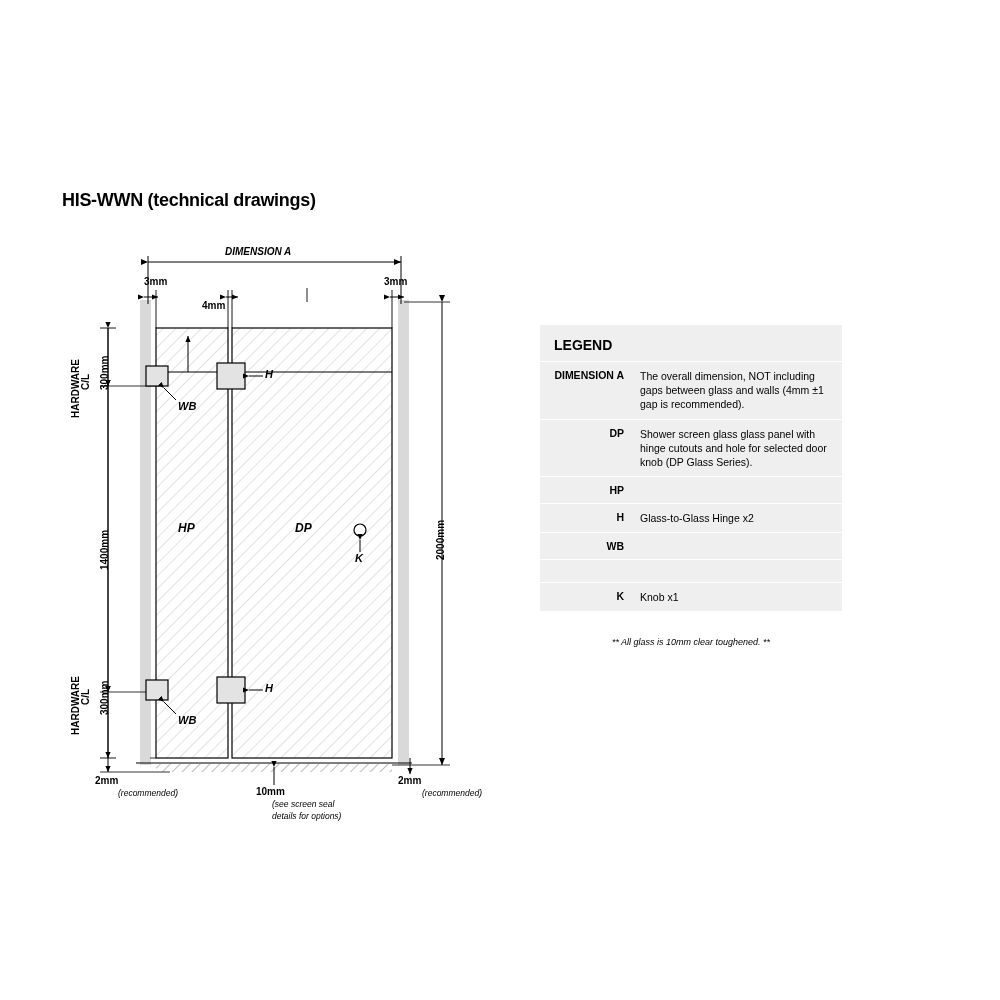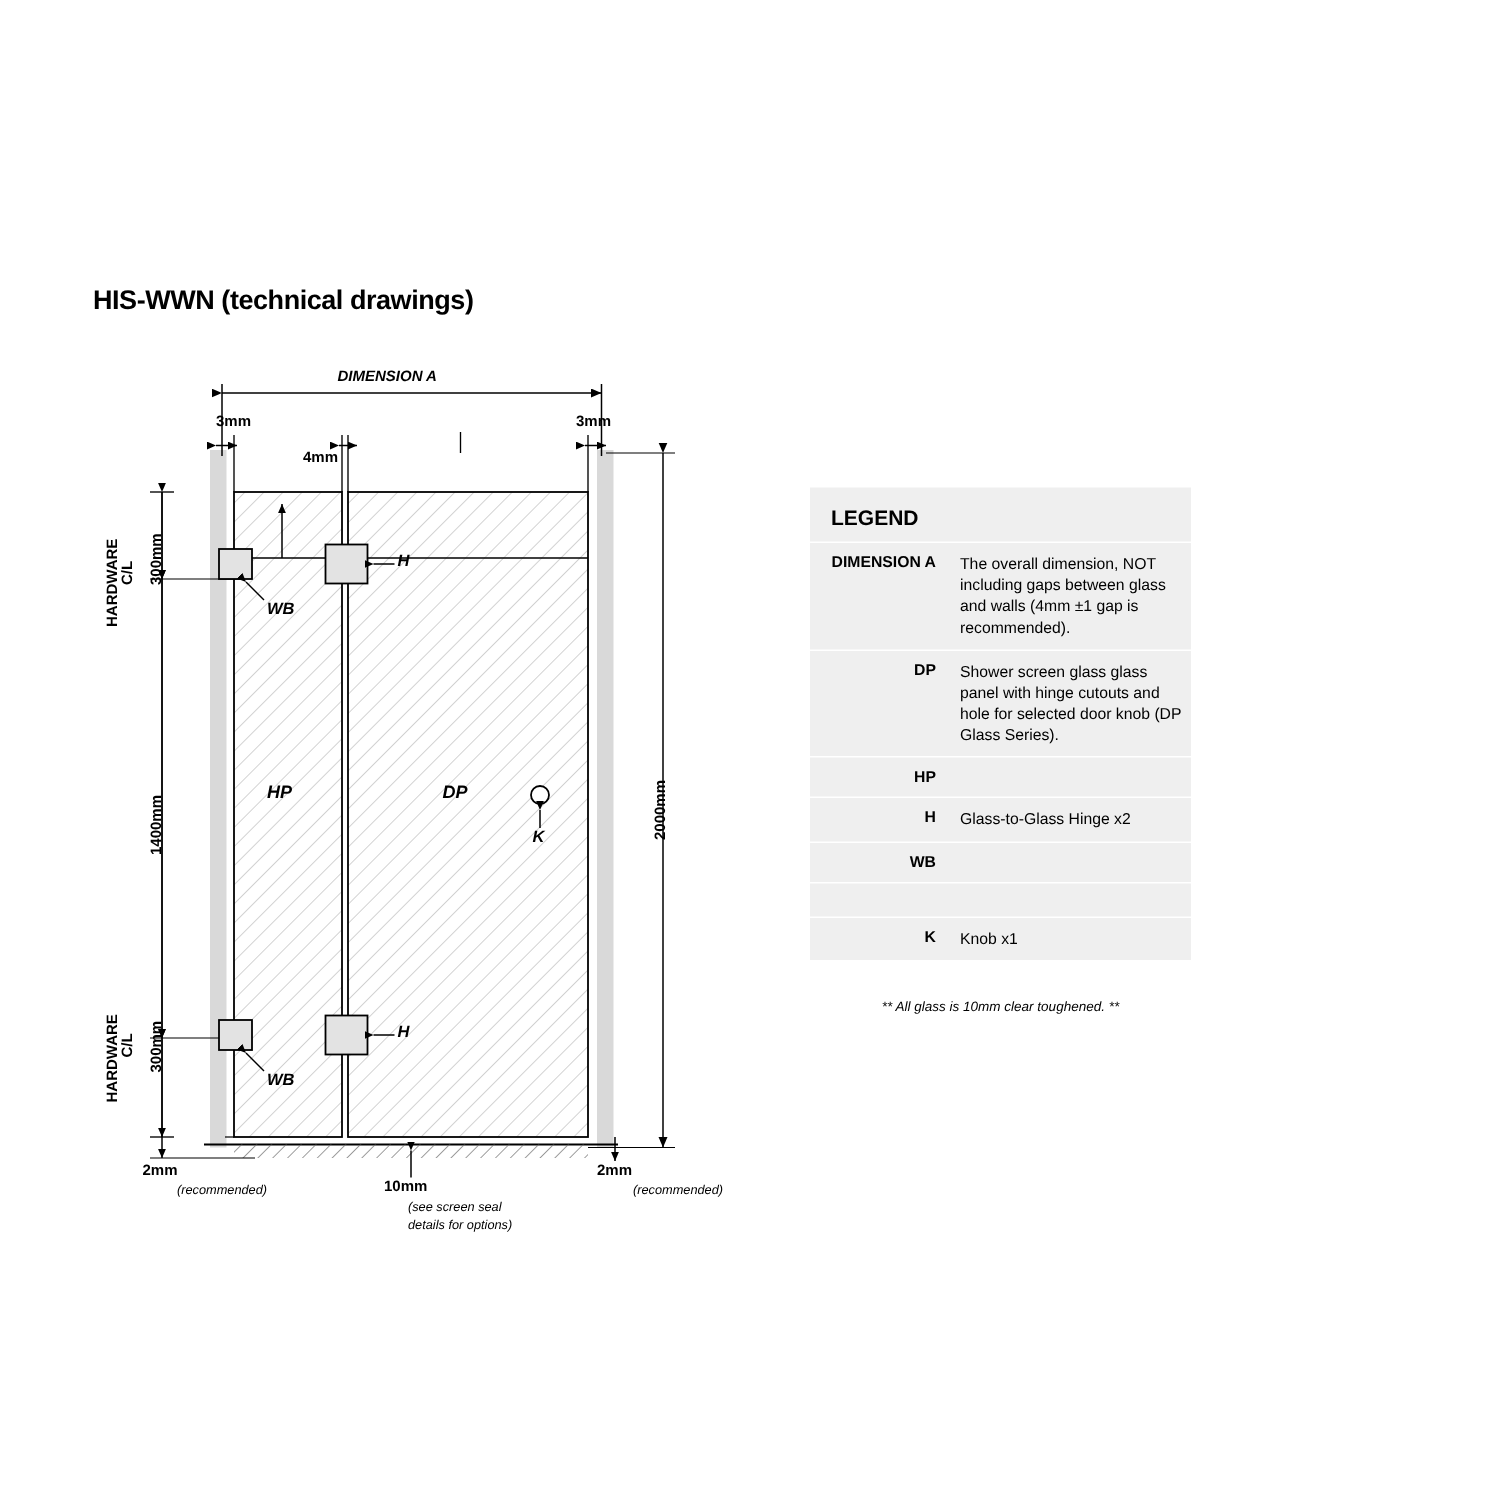--- a/index.html
+++ b/index.html
@@ -45,21 +45,21 @@
   .lbl.vert {
     transform-origin: 0 0;
     transform: rotate(-90deg);
   }
 
   
   #legend {
     position: absolute;
     left: 540px;
     top: 325px;
-    width: 254px;
+    width: 302px;
     background: #efefef;
     border: 0;
   }
   #legend .legend-title {
     font-size: 14px;
     font-weight: bold;
     padding: 12px 14px 8px 14px;
   }
   .leg-row {
     display: flex;

